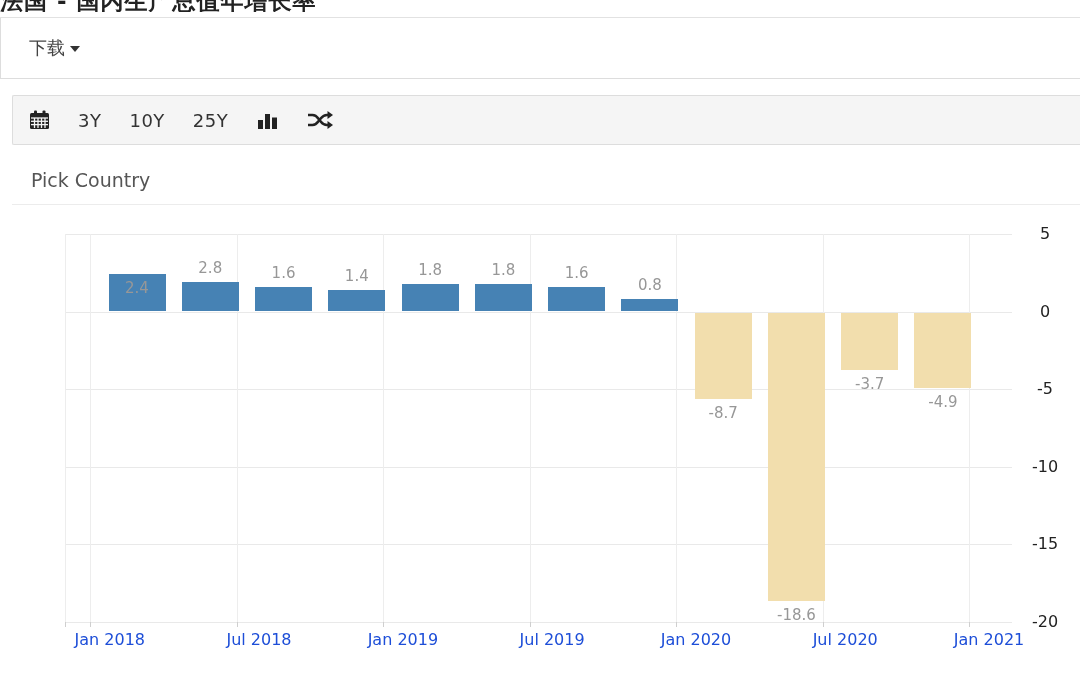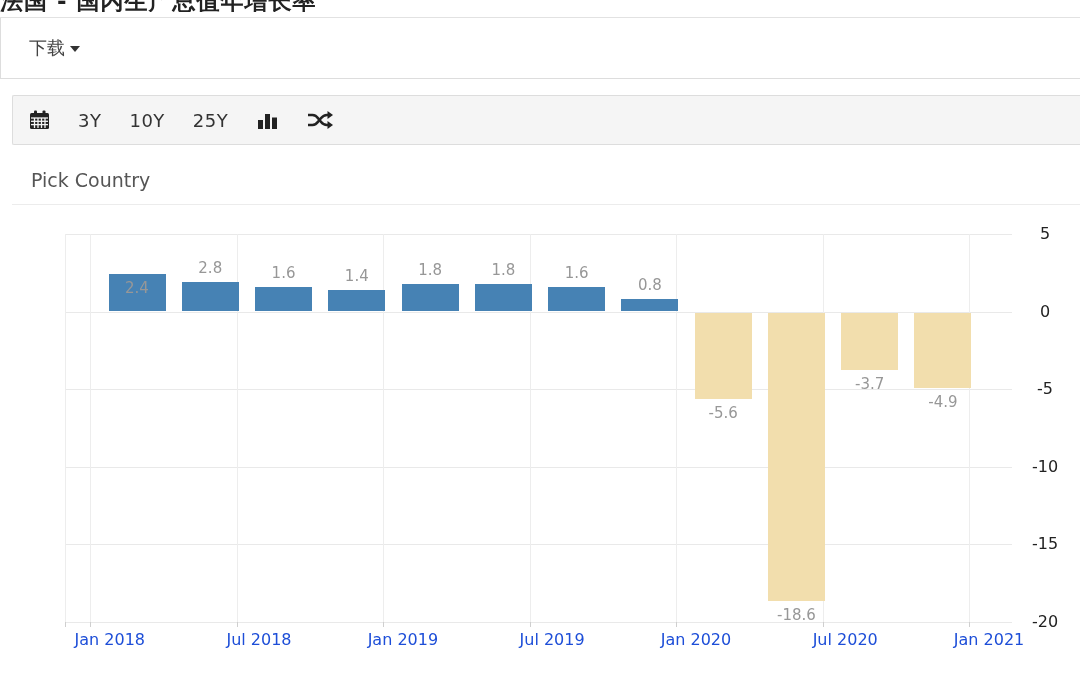--- a/index.html
+++ b/index.html
@@ -173,21 +173,21 @@
         <div class="bar-label" style="left: 246.81px; top: 59.8px;">1.4</div>
         <div class="bar" style="left: 336.58px; height: 27.9px; background: rgb(70, 130, 180); top: 78.6px;"></div>
         <div class="bar-label" style="left: 320.08px; top: 53.6px;">1.8</div>
         <div class="bar" style="left: 409.85px; height: 27.9px; background: rgb(70, 130, 180); top: 78.6px;"></div>
         <div class="bar-label" style="left: 393.35px; top: 53.6px;">1.8</div>
         <div class="bar" style="left: 483.12px; height: 24.8px; background: rgb(70, 130, 180); top: 81.7px;"></div>
         <div class="bar-label" style="left: 466.62px; top: 56.7px;">1.6</div>
         <div class="bar" style="left: 556.39px; height: 12.4px; background: rgb(70, 130, 180); top: 94.1px;"></div>
         <div class="bar-label" style="left: 539.89px; top: 69.1px;">0.8</div>
         <div class="bar" style="left: 629.66px; height: 86.8px; background: rgb(242, 222, 173); top: 107.5px;"></div>
-        <div class="bar-label" style="left: 613.16px; top: 197.3px;">-5.6</div>
+        <div class="bar-label" style="left: 613.16px; top: 197.3px;">-8.7</div>
         <div class="bar" style="left: 702.93px; height: 288.3px; background: rgb(242, 222, 173); top: 107.5px;"></div>
         <div class="bar-label" style="left: 686.43px; top: 398.8px;">-18.6</div>
         <div class="bar" style="left: 776.2px; height: 57.35px; background: rgb(242, 222, 173); top: 107.5px;"></div>
         <div class="bar-label" style="left: 759.7px; top: 167.85px;">-3.7</div>
         <div class="bar" style="left: 849.47px; height: 75.95px; background: rgb(242, 222, 173); top: 107.5px;"></div>
         <div class="bar-label" style="left: 832.97px; top: 186.45px;">-4.9</div>
       </div>
   </div>
 
 </div>

